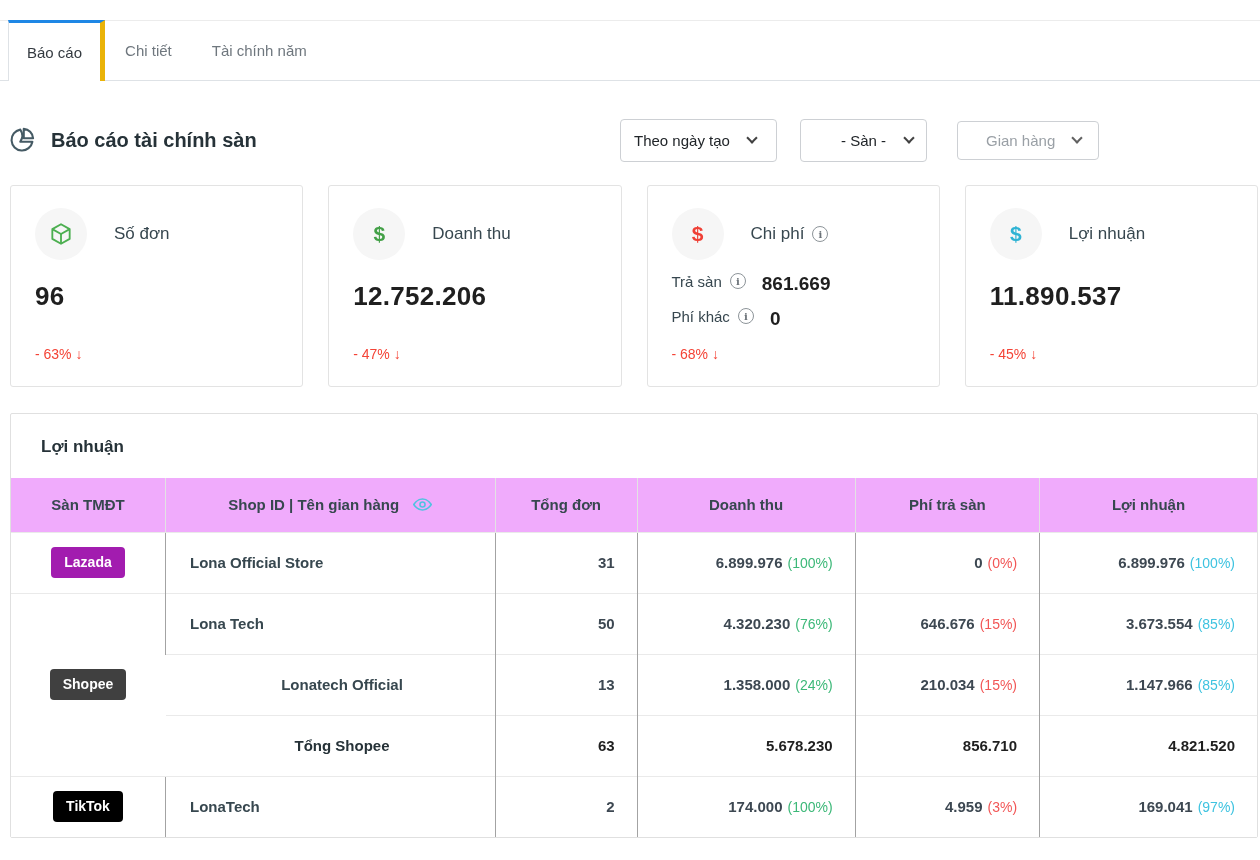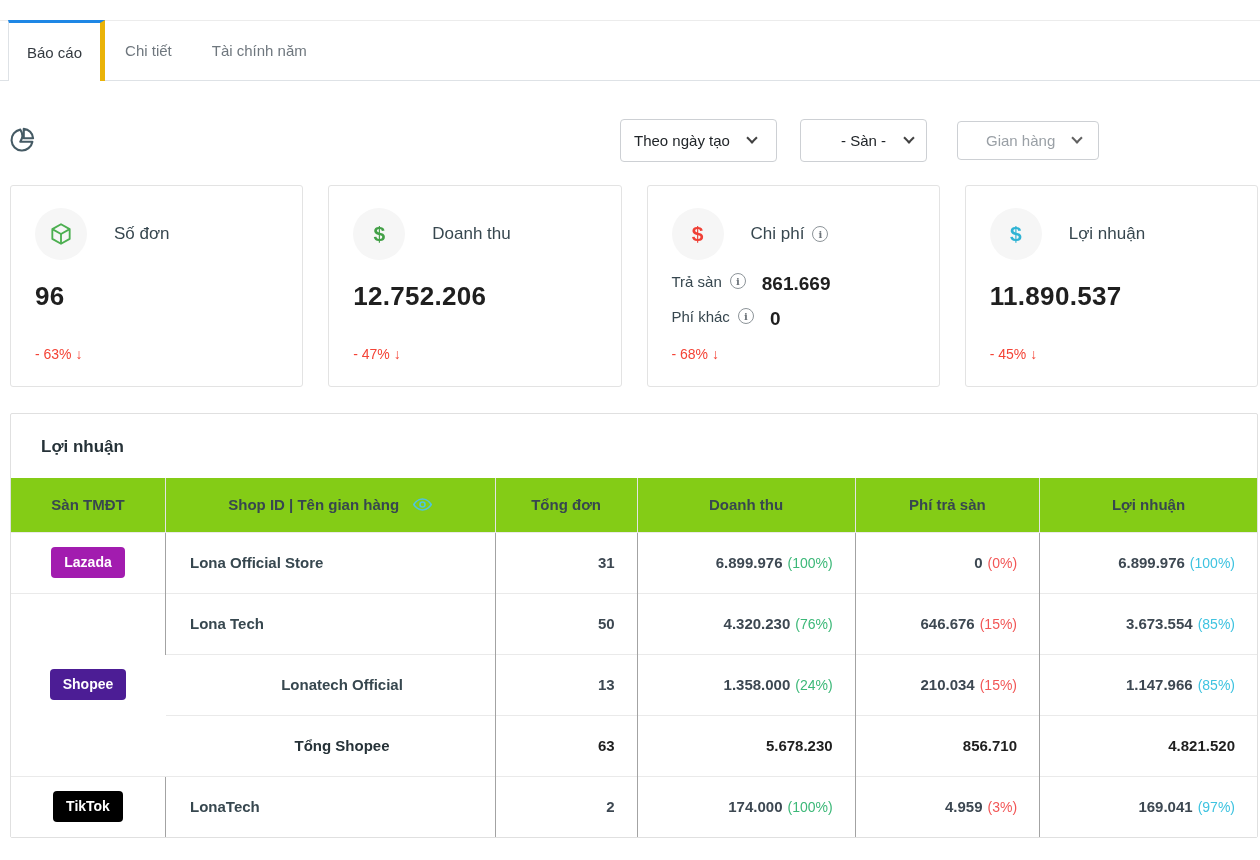--- a/index.html
+++ b/index.html
@@ -54,21 +54,21 @@
   .fee-row { display:flex; align-items:flex-start; margin-top:13px; font-size:15px; color:#37474f; }
   .fee-row:first-of-type { margin-top:15px; }
   .fee-row .fee-val { font-size:19px; font-weight:700; color:#1f1f1f; margin-left:16px; }
   .fee-row .info { margin-right:0; }
   .card .chg-tight { margin-top:auto; }
 
   
   .panel { margin:26px 2px 0 10px; border:1px solid #e0e0e0; border-radius:2px; background:#fff; }
   .panel-title { padding:23px 30px 21px 30px; font-size:17px; font-weight:700; color:#263238; }
   table { width:100%; border-collapse:collapse; table-layout:fixed; }
-  thead th { background:#84cc16; height:54px; font-size:15px; font-weight:700;
+  thead th { background:#f0abfc; height:54px; font-size:15px; font-weight:700;
     color:#37474f; border-left:1px solid #e3e3e3; }
   thead th:first-child { border-left:none; }
   tbody td { height:61px; border-top:1px solid #eaeaea; border-left:1px solid #a3a3a3;
     font-size:15px; background:#fff; }
   tbody td:first-child { border-left:none; text-align:center; }
   td.shop { padding-left:24px; font-weight:700; color:#37474f; }
   td.num { text-align:right; padding-right:22px; color:#3d4852; font-weight:600; white-space:nowrap; }
   .pct { font-weight:400; font-size:14px; margin-left:5px; }
   .pct-green { color:#3cb878; } .pct-red { color:#f25656; } .pct-cyan { color:#3ec3e0; }
   tr.total td { color:#263238; font-weight:700; }
@@ -84,20 +84,21 @@
   <div class="tab active">Báo cáo</div>
   <div class="tab">Chi tiết</div>
   <div class="tab">Tài chính năm</div>
 </div>
 
 <div class="section-head">
   <svg class="pie-ic" viewBox="0 0 24 24" fill="none" stroke="currentColor" stroke-width="1.8" stroke-linecap="round" stroke-linejoin="round">
     <path d="M10.5 3.1A9 9 0 1 0 20.9 13.5 M10.5 3.1A9 9 0 0 1 10.5 13.5 l 10.4 0"></path>
     <path d="M13.5 2.5a8.5 8.5 0 0 1 8 8h-8z"></path>
   </svg>
+  <div class="page-title">Báo cáo tài chính sàn</div>
   <div class="head-spacer"></div>
 
   <div class="select sel-date">
     <span>Theo ngày tạo</span>
     <span class="caret"></span>
   </div>
   <div class="select sel-platform">
     <span>- Sàn -</span>
     <span class="caret"></span>
   </div>
@@ -209,21 +210,21 @@
         </td>
         <td class="num">
           <span>0</span><span class="pct pct-red">(0%)</span>
         </td>
         <td class="num">
           <span>6.899.976</span><span class="pct pct-cyan">(100%)</span>
         </td>
       </tr>
       <tr>
         <td rowspan="3">
-          <span class="badge" style="background-color: #4c1d95;">Shopee</span>
+          <span class="badge" style="background-color: #404040;">Shopee</span>
         </td>
         <td class="shop">Lona Tech</td>
         <td class="num">50</td>
         <td class="num">
           <span>4.320.230</span><span class="pct pct-green">(76%)</span>
         </td>
         <td class="num">
           <span>646.676</span><span class="pct pct-red">(15%)</span>
         </td>
         <td class="num">

